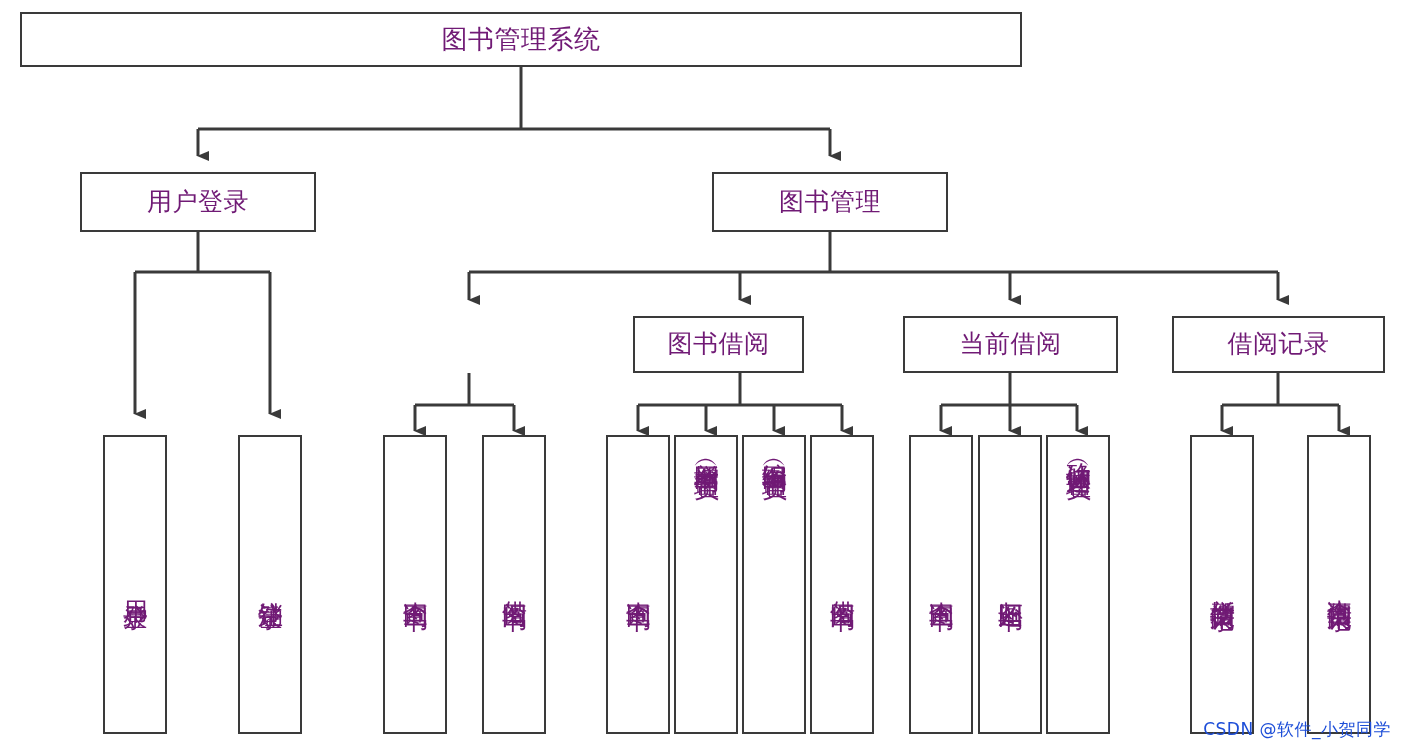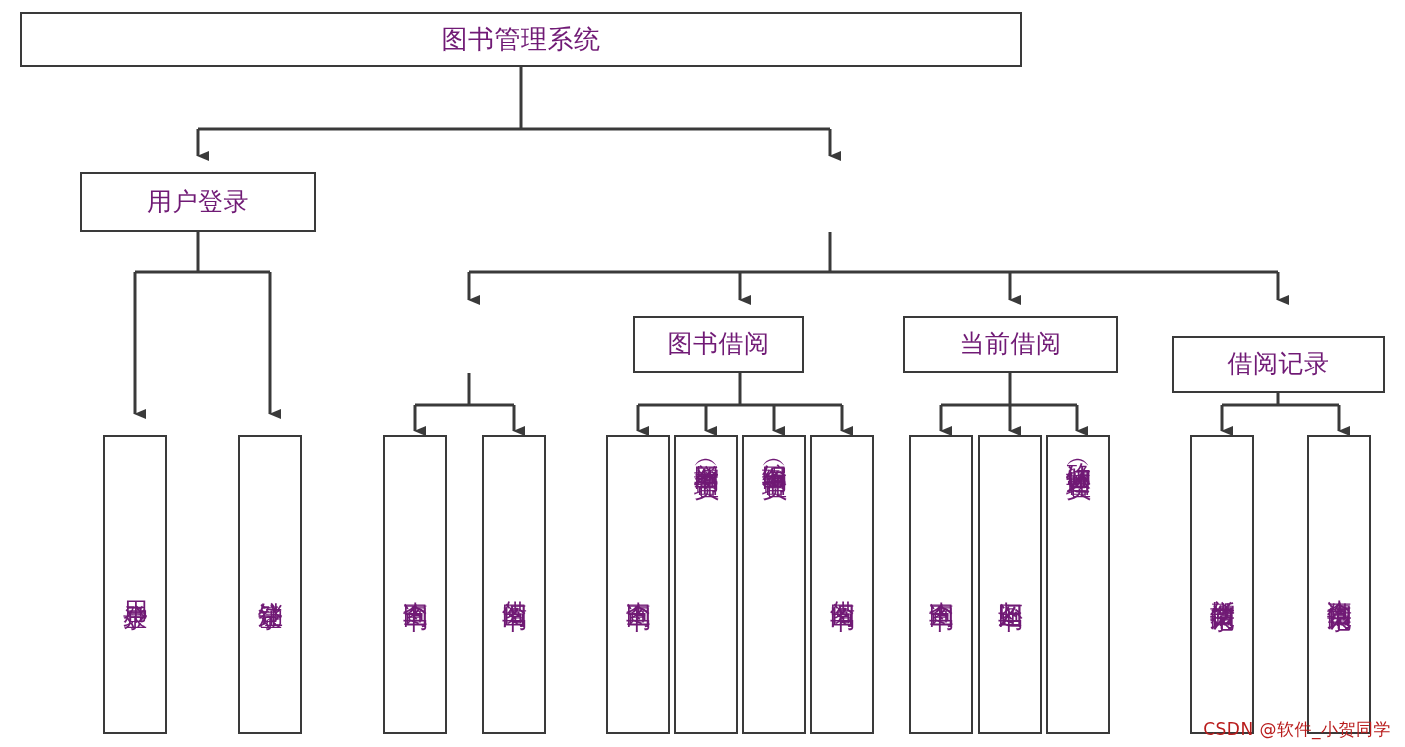--- a/index.html
+++ b/index.html
@@ -68,21 +68,21 @@
   }
   .node.leaf.centered {
     align-items: center;
     padding-top: 0;
   }
   .watermark {
     position: absolute;
     right: 14px;
     bottom: 6px;
     font-size: 17px;
-    color: #b91c1c;
+    color: #1d4ed8;
     letter-spacing: 0.5px;
     z-index: 5;
     white-space: nowrap;
     font-family: "DejaVu Sans", "Liberation Sans", sans-serif;
   }
 </style>
 </head>
 <body>
 
 <div id="diagram-root">
@@ -141,31 +141,34 @@
   </svg>
 
   <div class="node horiz root" style="left:20px; top:12px; width:1002px; height:55px;">
     <span class="node-label">图书管理系统</span>
   </div>
 
   <div class="node horiz" style="left:80px; top:172px; width:236px; height:60px;">
     <span class="node-label">用户登录</span>
   </div>
 
+  <div class="node horiz" style="left:712px; top:172px; width:236px; height:60px;">
+    <span class="node-label">图书管理</span>
+  </div>
 
 
   <div class="node horiz" style="left:633px; top:316px; width:171px; height:57px;">
     <span class="node-label">图书借阅</span>
   </div>
 
   <div class="node horiz" style="left:903px; top:316px; width:215px; height:57px;">
     <span class="node-label">当前借阅</span>
   </div>
 
-  <div class="node horiz" style="left:1172px; top:316px; width:213px; height:57px;margin-top:20px;">
+  <div class="node horiz" style="left:1172px; top:316px; width:213px; height:57px;">
     <span class="node-label">借阅记录</span>
   </div>
 
   <div class="node leaf centered" style="left:103px; top:435px; width:64px; height:299px;">
     <span class="node-label">用户登录</span>
   </div>
 
   <div class="node leaf centered" style="left:238px; top:435px; width:64px; height:299px;">
     <span class="node-label">注销登录</span>
   </div>

